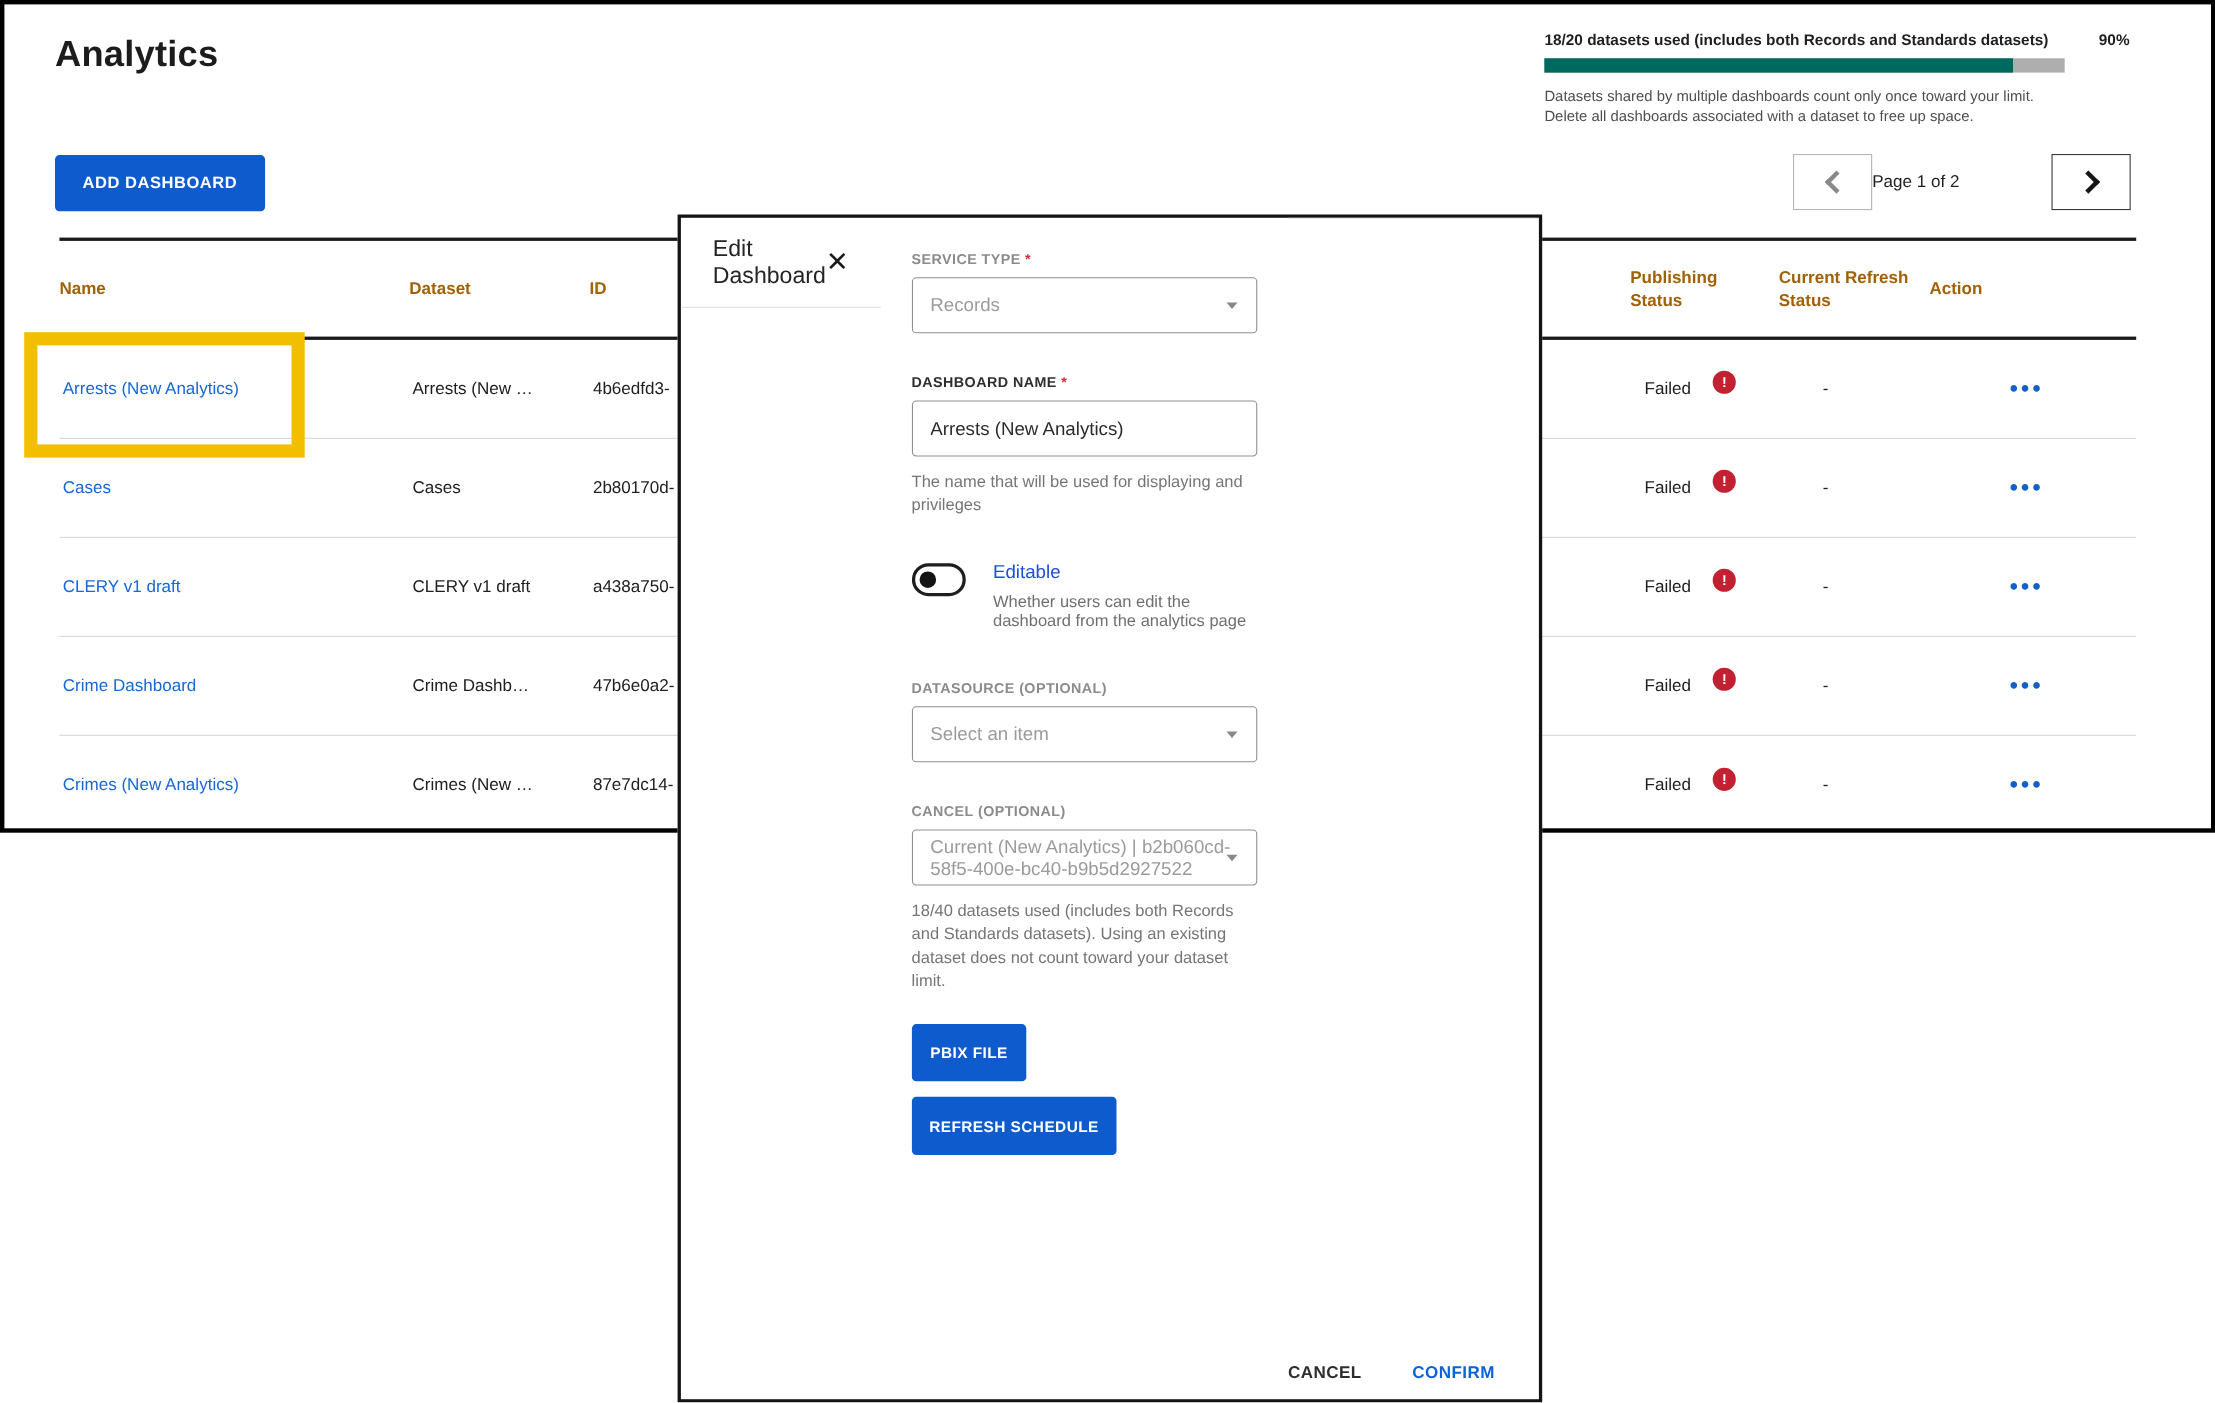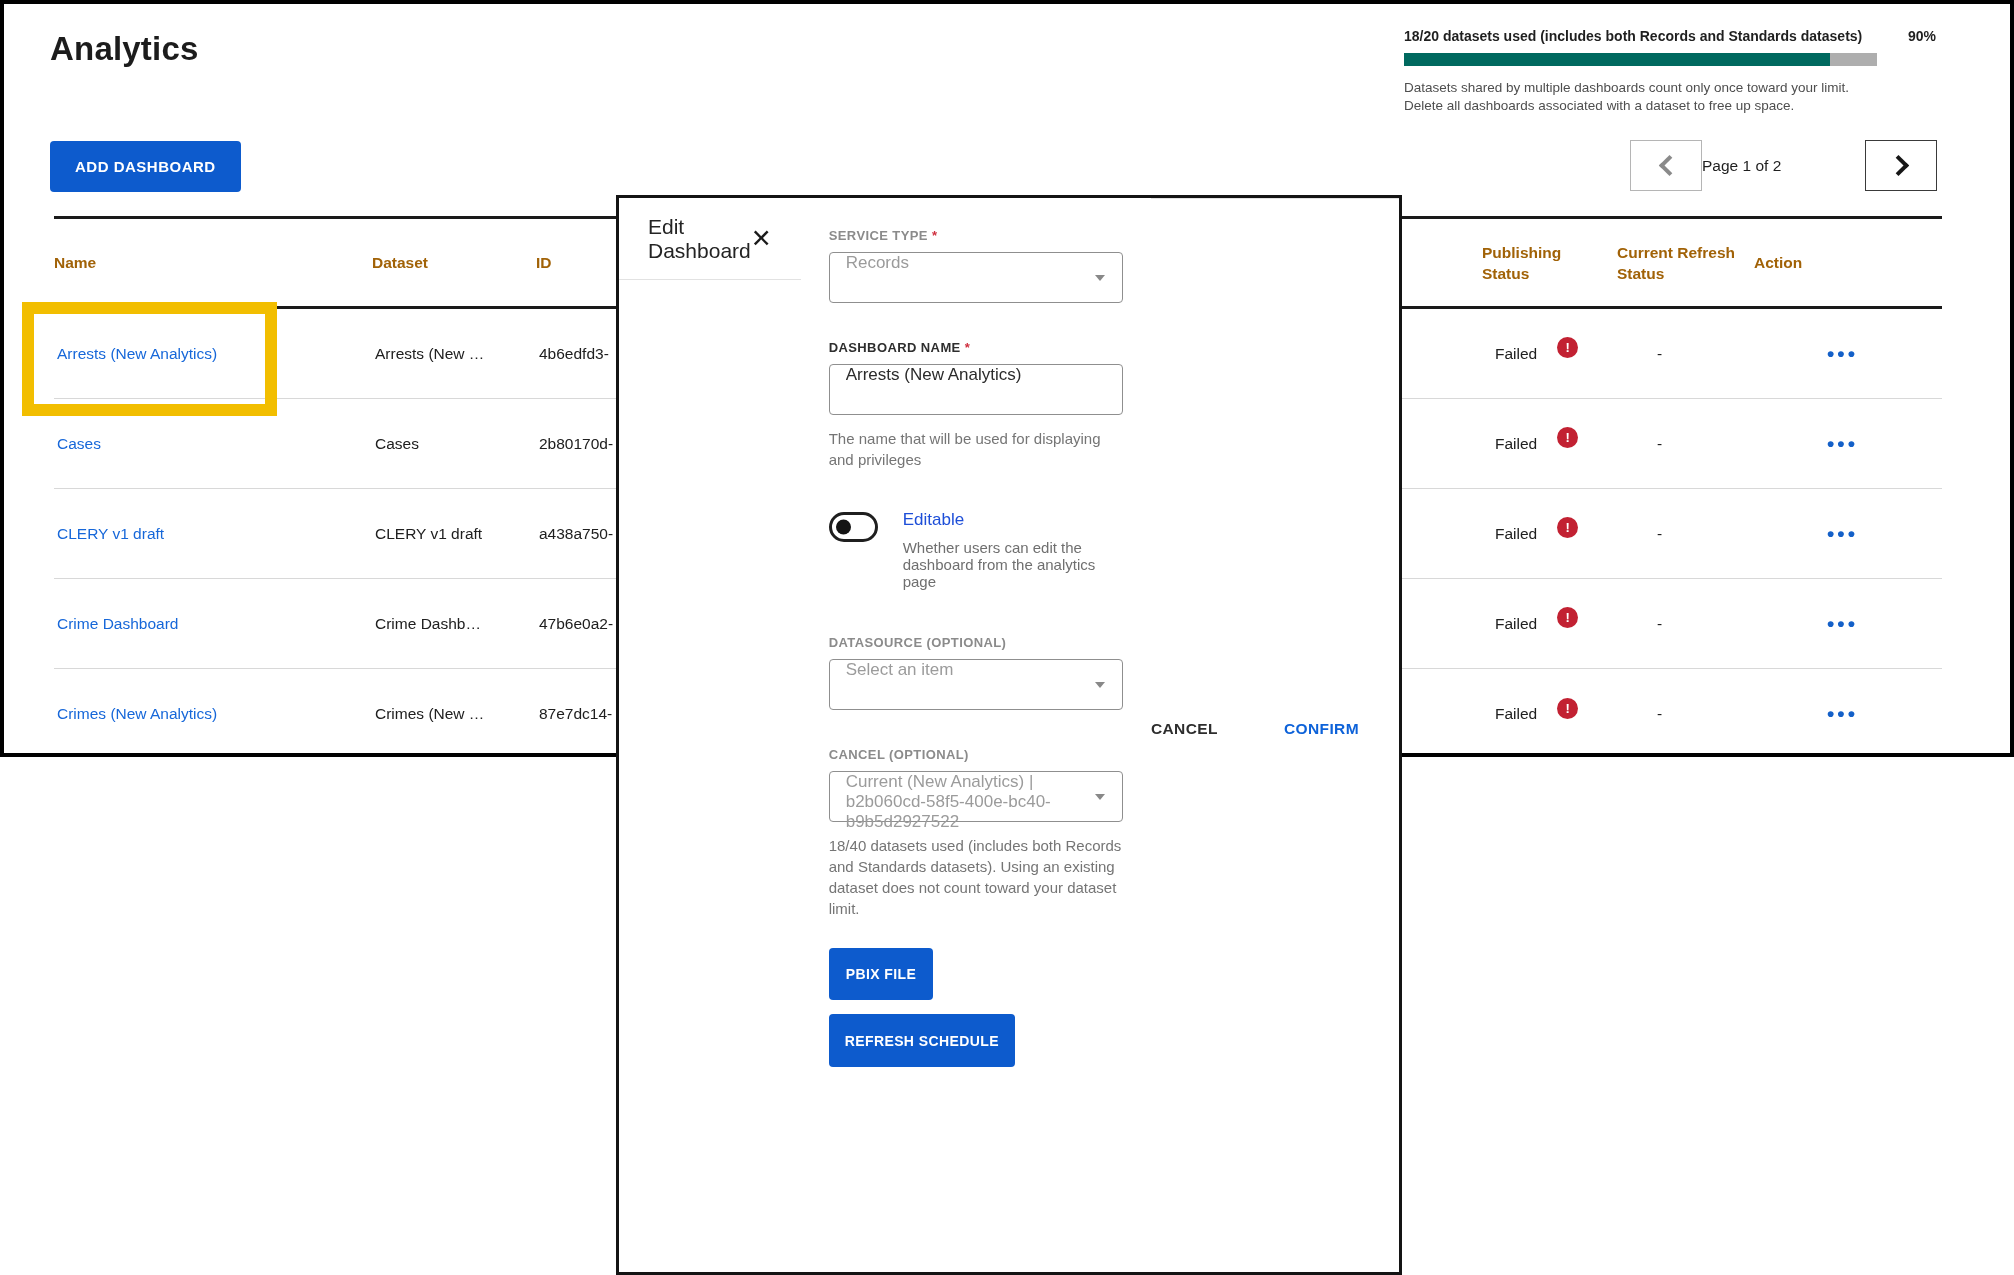--- a/index.html
+++ b/index.html
@@ -49,40 +49,40 @@
 
   
   .modal { position: absolute; left: 616px; top: 195px; width: 786px; height: 1080px; background: #fff; border: 3px solid #141414; z-index: 10; display: flex; }
   .modal-header { height: 82px; flex: 0 0 82px; display: flex; align-items: center; justify-content: space-between; padding: 0 29px; border-bottom: 1px solid #e2e2e2; }
   .modal-title { font-size: 21px; color: #242424; font-weight: 500; }
   .close { font-size: 25px; color: #1a1a1a; cursor: pointer; line-height: 1; }
   .modal-body { flex: 1 1 auto; padding: 30px 28px 0 28px; overflow: hidden; }
   .field-label { font-size: 13px; font-weight: 700; letter-spacing: .4px; color: #8b8b8b; margin-bottom: 9px; }
   .field-label.dark { color: #2e2e2e; }
   .req { color: #cf2f3f; margin-left: 4px; }
-  .selectbox, .textbox { position: relative; width: 100%; height: 51px; border: 1px solid #8f8f8f; border-radius: 4px; background: #fff; display: flex; align-items: flex-start; padding: 0 16px; font-size: 17px; }
+  .selectbox, .textbox { position: relative; width: 100%; height: 51px; border: 1px solid #8f8f8f; border-radius: 4px; background: #fff; display: flex; align-items: center; padding: 0 16px; font-size: 17px; }
   .selectbox { color: #9b9b9b; cursor: pointer; }
   .textbox input { border: none; outline: none; width: 100%; font-size: 17px; color: #2b2b2b; font-family: "Liberation Sans", sans-serif; }
   .caret { position: absolute; right: 17px; top: 50%; transform: translateY(-50%); width: 0; height: 0; border-left: 5px solid transparent; border-right: 5px solid transparent; border-top: 6px solid #888; }
   .helper { font-size: 15px; color: #757575; margin-top: 13px; line-height: 21px; }
   .group { margin-bottom: 37px; }
   .group.tight { margin-bottom: 29px; }
 
   .toggle-row { display: flex; align-items: flex-start; margin: 7px 0 45px 0; }
   .toggle { flex: 0 0 auto; width: 49px; height: 30px; border: 3px solid #1f1f1f; border-radius: 16px; position: relative; cursor: pointer; margin-top: 2px; }
   .toggle .knob { position: absolute; left: 4px; top: 50%; transform: translateY(-50%); width: 15px; height: 15px; border-radius: 50%; background: #141414; }
   .toggle-text { margin-left: 25px; }
   .toggle-label { font-size: 17px; color: #1d4ed8; }
   .toggle-desc { font-size: 15px; color: #6f6f6f; margin-top: 9px; }
 
   .dataset-helper { max-width: 668px; }
   .pbix-btn { display: block; height: 52px; padding: 0 17px; font-size: 14px; letter-spacing: .4px; margin-bottom: 14px; }
   .refresh-btn { display: block; height: 53px; padding: 0 16px; font-size: 14px; letter-spacing: .4px; }
 
-  .modal-footer { flex: 0 0 103px; border-top: 1px solid #e2e2e2; display: flex; align-items: center; justify-content: flex-end; gap: 66px; padding: 0 40px 14px 0; }
+  .modal-footer { flex: 0 0 103px; border-top: 1px solid #e2e2e2; display: flex; align-items: flex-end; justify-content: flex-end; gap: 46px; padding: 0 40px 14px 0; }
   .footer-btn { background: none; border: none; font-family: "Liberation Sans", sans-serif; font-size: 15.5px; font-weight: 700; letter-spacing: .4px; cursor: pointer; }
   .footer-btn.cancel { color: #2d2d2d; }
   .footer-btn.confirm { color: #0d62d9; }
 </style>
 </head>
 <body>
 
 <div class="window">
 
   <div class="page-title">Analytics</div>

